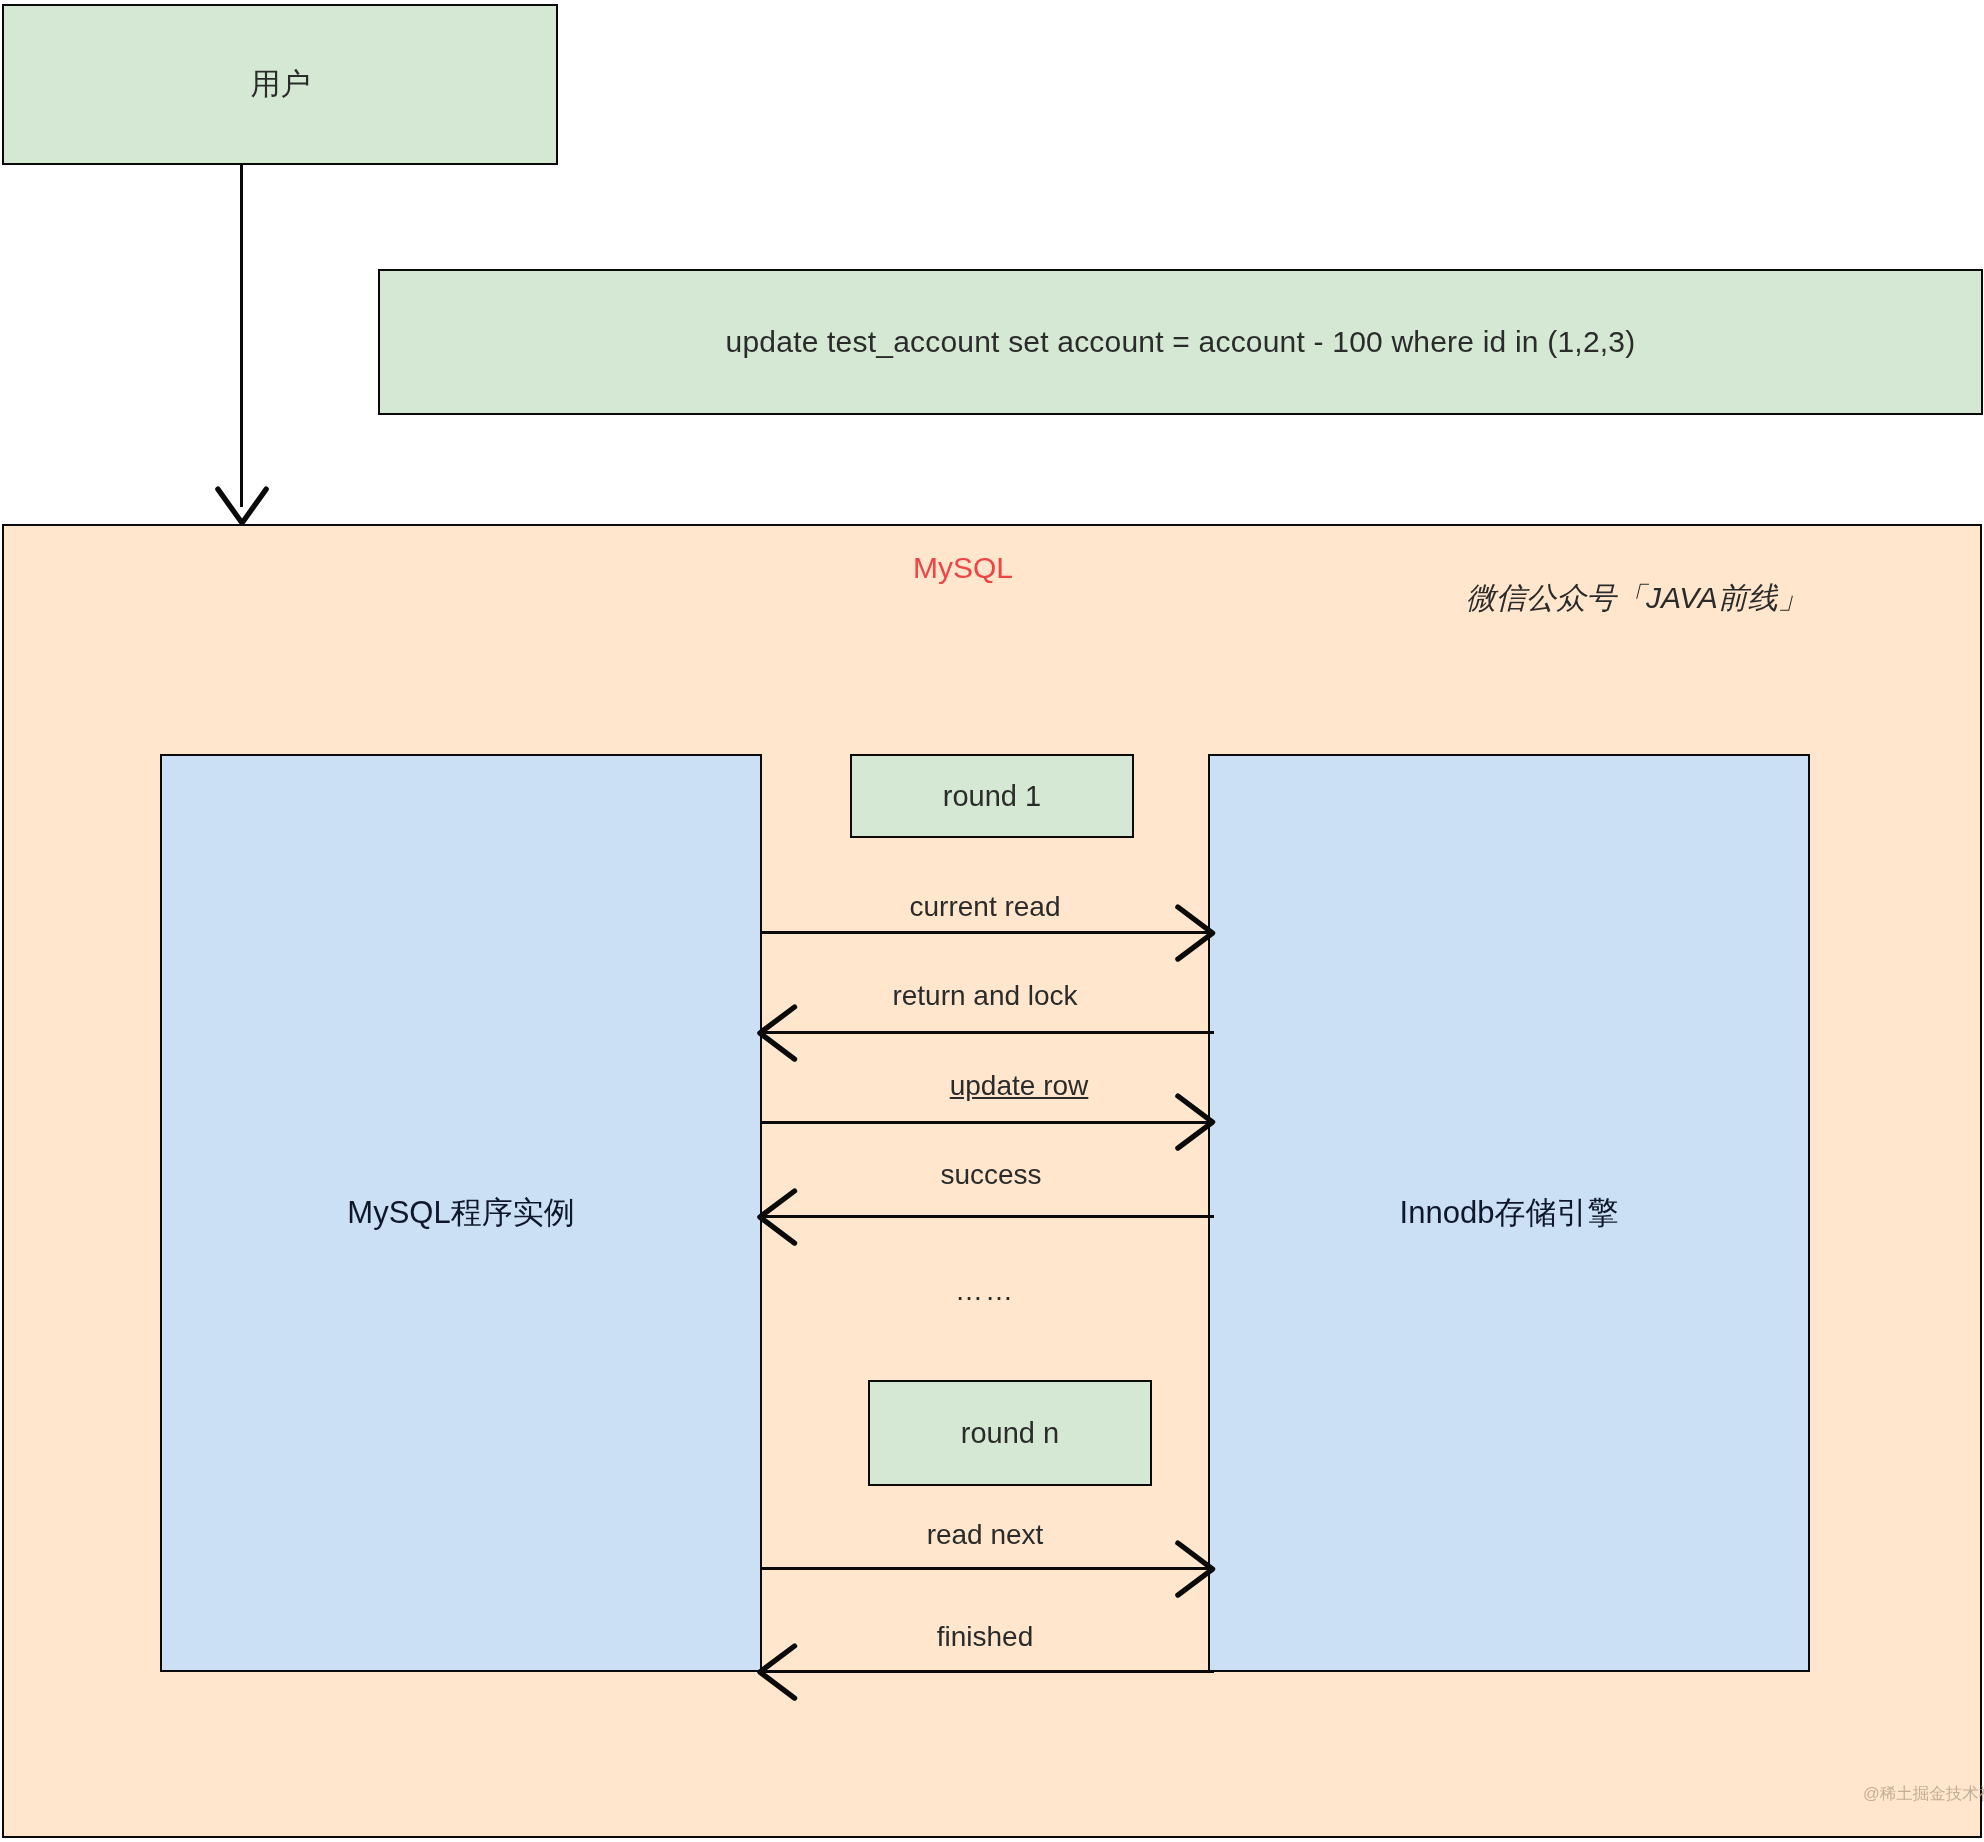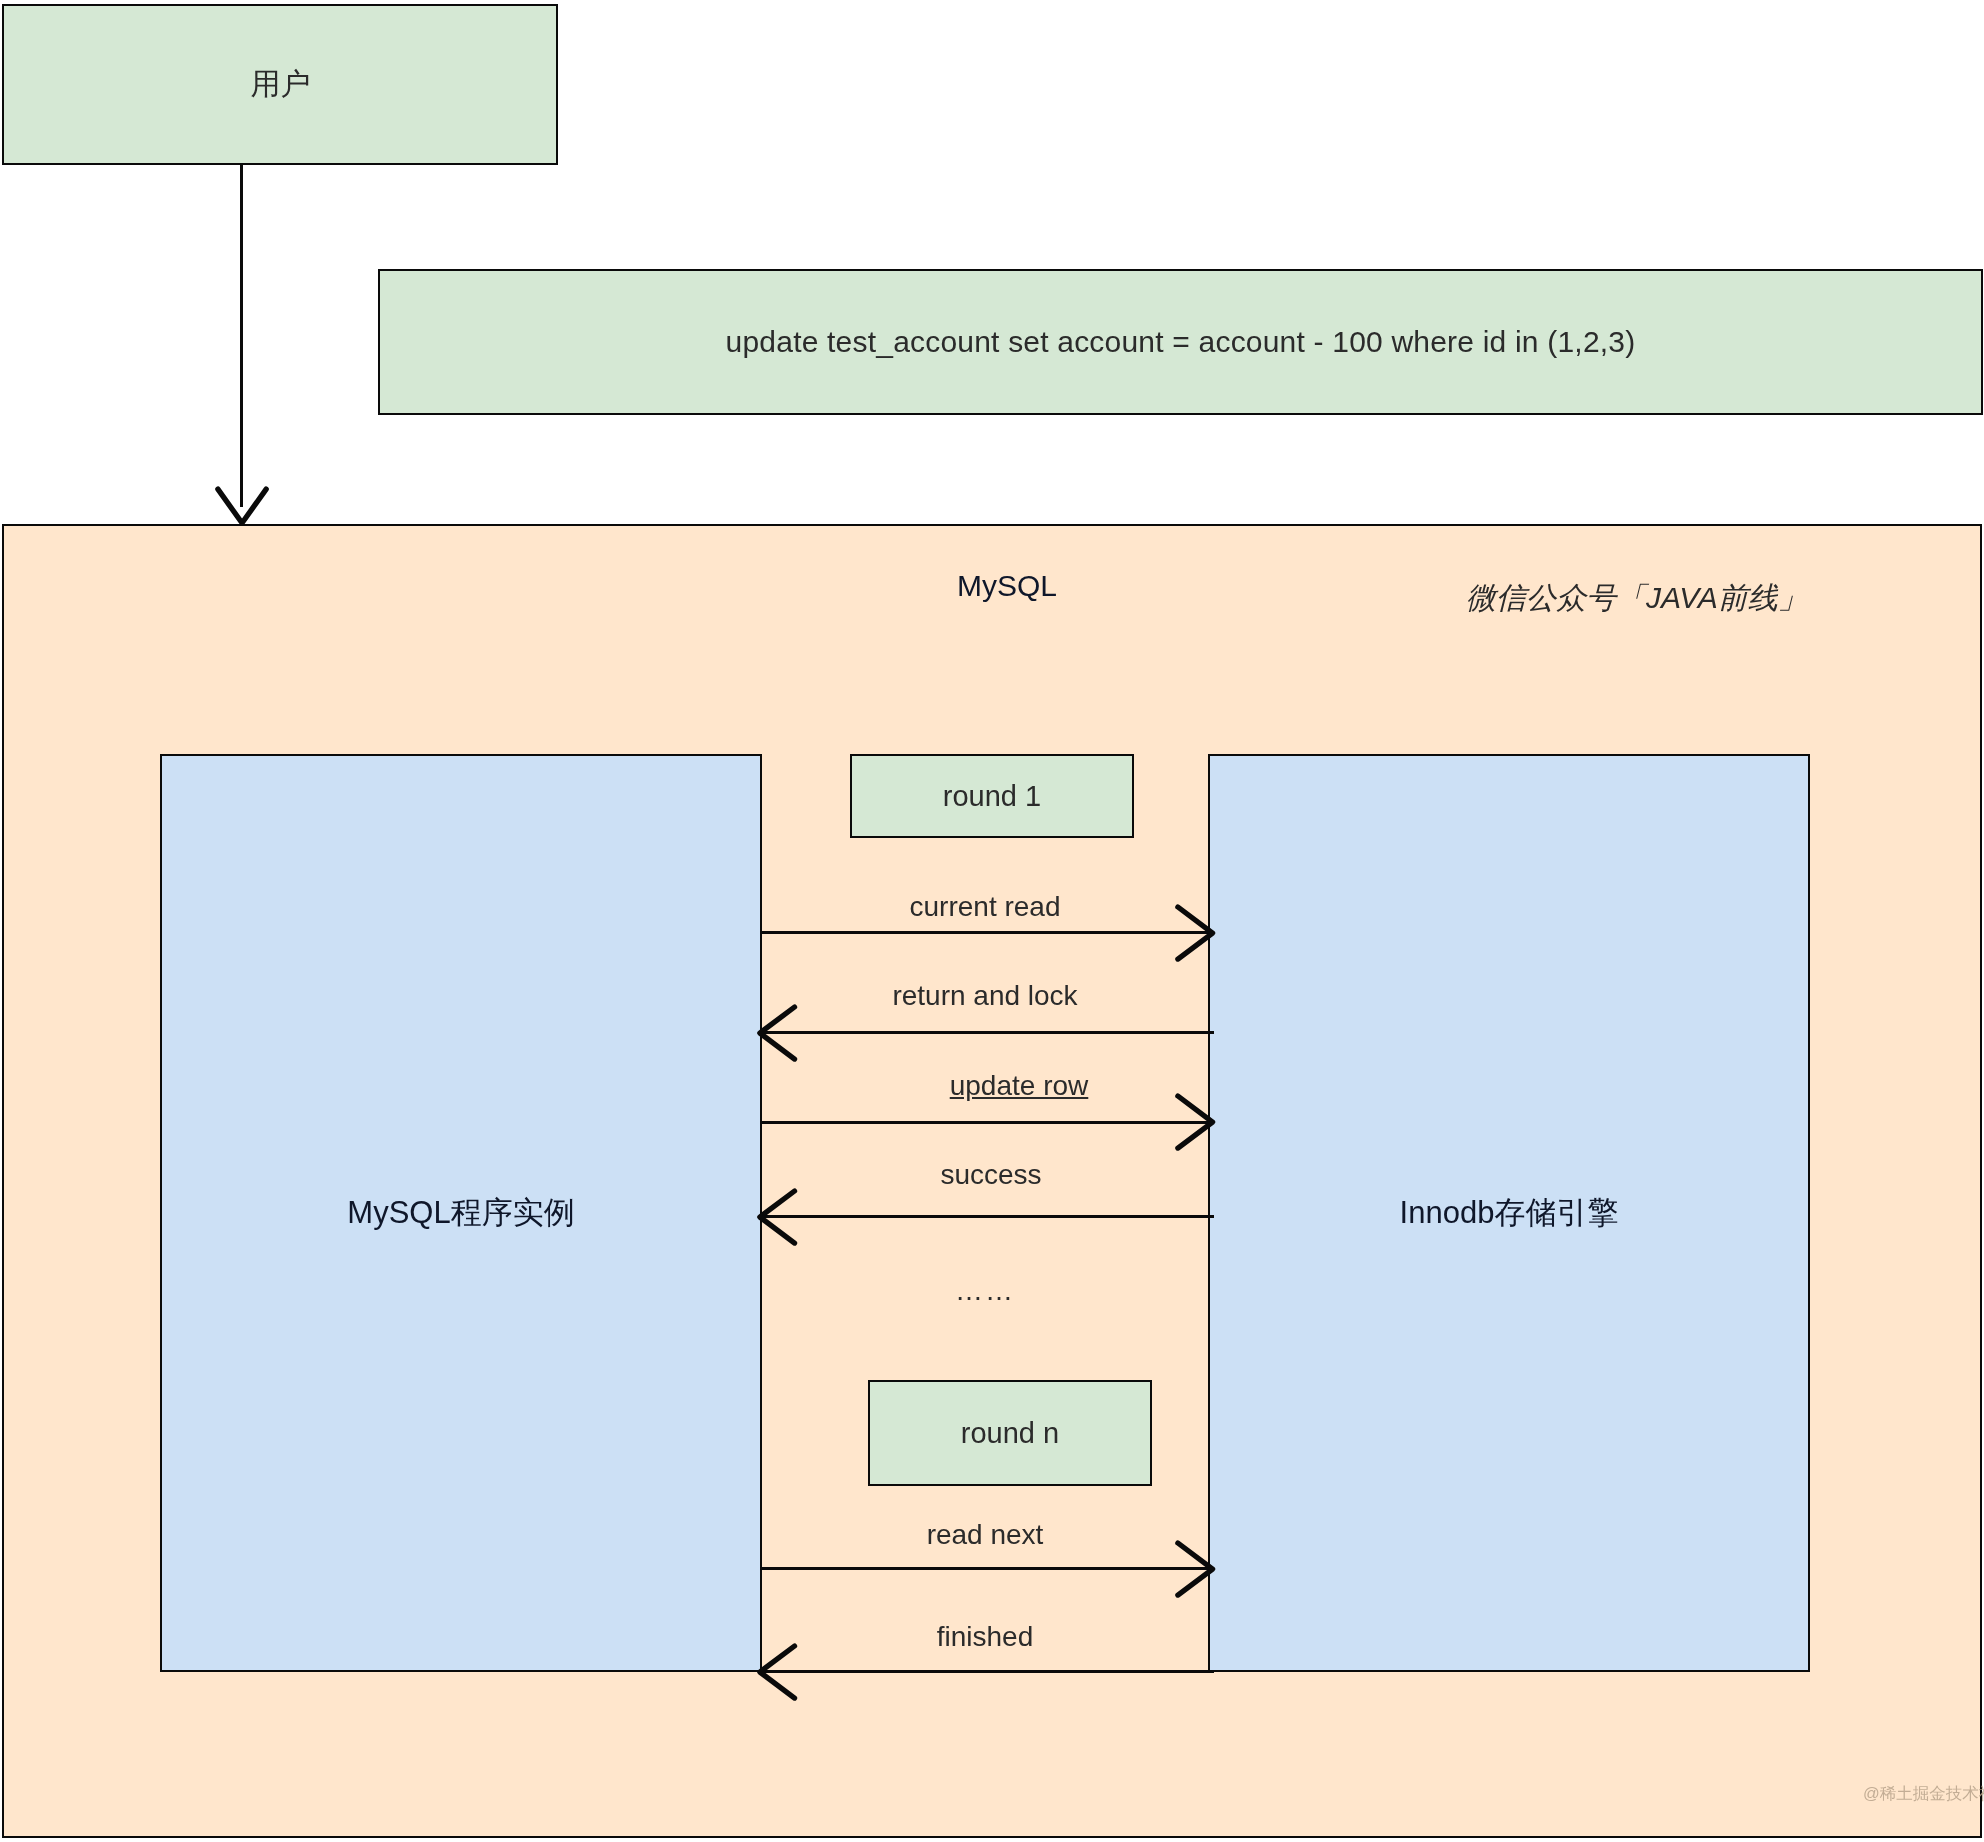--- a/index.html
+++ b/index.html
@@ -8,21 +8,21 @@
 
   .box{position:absolute;box-sizing:border-box;display:flex;align-items:center;justify-content:center;text-align:center;}
   .green{background:#d5e8d4;border:2.9px solid #0a0a0a;color:#2b2b2b;}
   .blue{background:#cce0f5;border:2.9px solid #0a0a0a;color:#0f172a;}
   .orange{background:#ffe6cc;border:2.9px solid #0a0a0a;}
 
   #user-box{left:2.4px;top:3.9px;width:556px;height:161px;font-size:30px;}
   #sql-box{left:378px;top:269px;width:1605px;height:146px;font-size:30px;letter-spacing:0.2px;}
   #mysql-container{left:2.4px;top:524px;width:1980px;height:1314px;}
 
-  #mysql-title{position:absolute;left:913px;top:569px;font-size:30px;color:#0f172a;white-space:nowrap;margin-left:44px;}
+  #mysql-title{position:absolute;left:913px;top:551px;font-size:30px;color:#ef4444;white-space:nowrap;}
   #brand-label{position:absolute;left:1466px;top:578px;font-size:30px;color:#2b2b2b;white-space:nowrap;font-style:italic;}
 
   #instance-box{left:160px;top:754px;width:602px;height:918px;font-size:31px;}
   #engine-box{left:1208px;top:754px;width:602px;height:918px;font-size:31px;}
 
   #round1-box{left:850px;top:754px;width:284px;height:84px;font-size:29px;}
   #roundn-box{left:850px;top:1380px;width:284px;height:106px;font-size:29px;margin-left:18px;}
 
   .msg-label{position:absolute;font-size:28px;color:#2b2b2b;white-space:nowrap;
              transform:translateX(-50%);}

